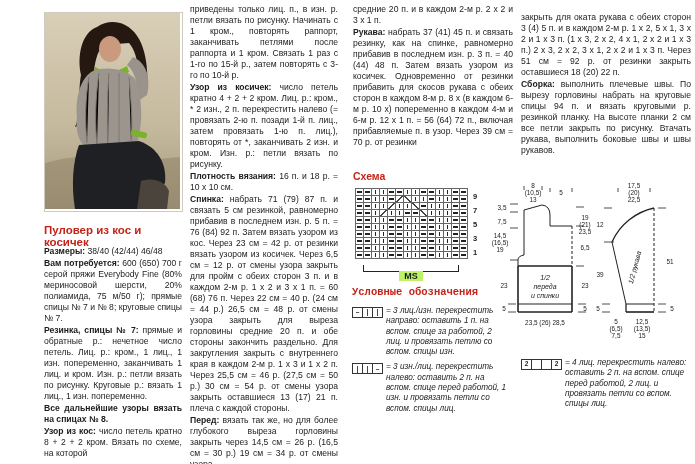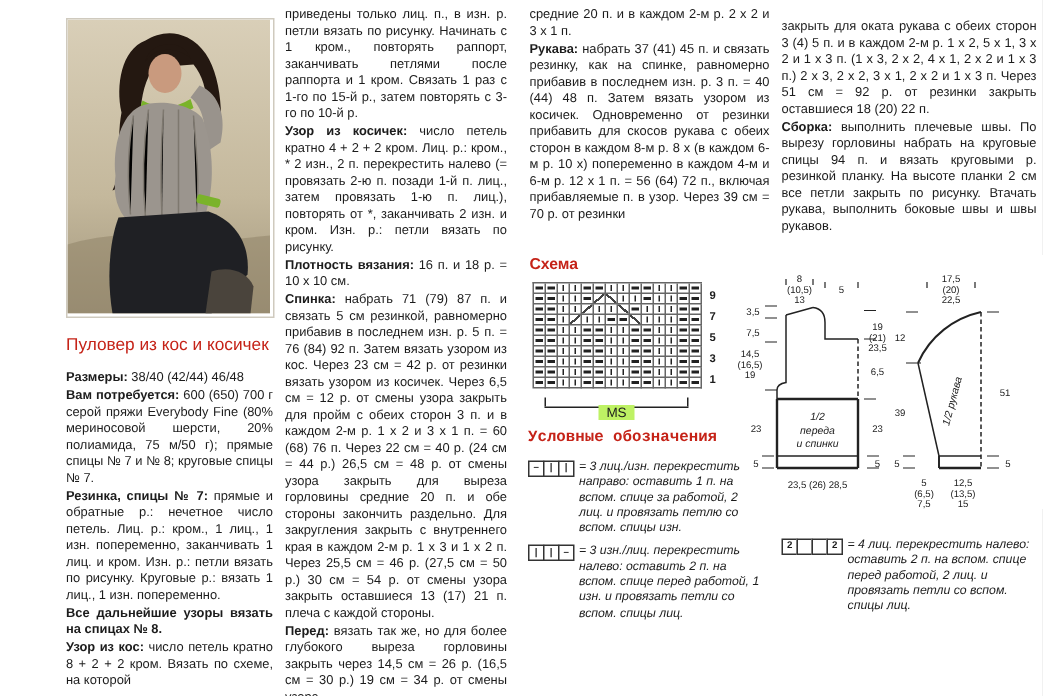--- a/index.html
+++ b/index.html
@@ -1,38 +1,38 @@
 <!DOCTYPE html>
 <html><head>
 <meta charset="utf-8">
 <style>
   html,body{margin:0;padding:0;background:#e8e8e8;}
   .page{position:relative;width:695px;height:464px;background:#ffffff;overflow:hidden;
         font-family:"Liberation Sans",sans-serif;color:#1c1c1c;}
   .photo{position:absolute;left:44px;top:12px;width:137px;height:198px;border:1px solid #cfcabe;}
-  .title{position:absolute;left:44px;top:224px;width:145px;font-size:11.5px;font-weight:normal;color:#c52318;}
+  .title{position:absolute;left:44px;top:224px;width:145px;font-size:11.5px;font-weight:bold;color:#c52318;}
   .col{position:absolute;font-size:8.6px;line-height:11px;text-align:justify;}
   .para{margin:0 0 1px 0;}
   .para b{font-weight:bold;}
   .red-head{position:absolute;font-size:10.5px;font-weight:bold;color:#c52318;}
   
   .chart{position:absolute;left:355px;top:188px;}
   .grid{display:grid;grid-template-columns:repeat(14,8px);border-left:1px solid #666;border-top:1px solid #666;width:112px;}
   .cell{width:8px;height:7px;border-right:1px solid #666;border-bottom:1px solid #666;
         display:flex;align-items:center;justify-content:center;box-sizing:border-box;}
   .c-k::after{content:"";width:1.5px;height:4px;background:#222;}
   .c-p::after{content:"";width:4.5px;height:1.5px;background:#222;}
   .c-r{background:linear-gradient(to top right,transparent 42%,#444 42%,#444 58%,transparent 58%);}
   .c-l{background:linear-gradient(to bottom right,transparent 42%,#444 42%,#444 58%,transparent 58%);}
   .rownums{position:absolute;left:116px;top:0;width:12px;height:70px;}
   .rownums span{position:absolute;left:2px;font-size:7.5px;font-weight:bold;line-height:7px;}
   .ms-bracket{position:absolute;left:363px;top:258px;width:96px;height:13px;border-bottom:1.4px solid #222;text-align:center;}
   .ms-bracket::before,.ms-bracket::after{content:"";position:absolute;bottom:0;width:1.4px;height:6px;background:#222;}
   .ms-bracket::before{left:0;} .ms-bracket::after{right:0;}
-  .ms-bracket .lbl{display:inline-block;background:#bef264;padding:0 5px;font-size:9px;transform:translateY(7px);}
+  .ms-bracket .lbl{display:inline-block;background:#bef264;padding:0 5px;font-size:9px;transform:translateY(7px);font-weight:bold;}
   
   .legend{position:absolute;}
   .legend-item{display:flex;gap:4px;margin-bottom:5px;font-size:8.2px;line-height:10.3px;font-style:italic;text-align:left;}
   .sym{display:inline-flex;flex:none;margin-top:1px;}
   .scell{width:9px;height:9px;border:1px solid #333;margin-right:-1px;background:#fff;
          display:inline-flex;align-items:center;justify-content:center;font-size:6.5px;font-style:normal;font-weight:bold;}
   .diagram{position:absolute;}
   .diagram path,.diagram line{fill:none;stroke:#222;}
   .diagram text{font-size:6.4px;fill:#222;font-family:"Liberation Sans",sans-serif;}
   .diagram .in-label{font-style:italic;font-size:7px;}

